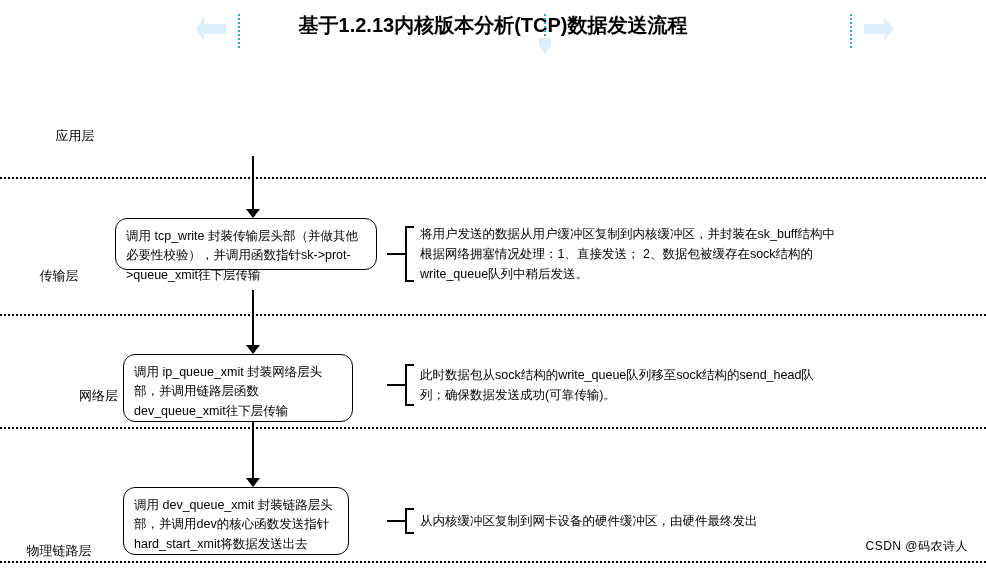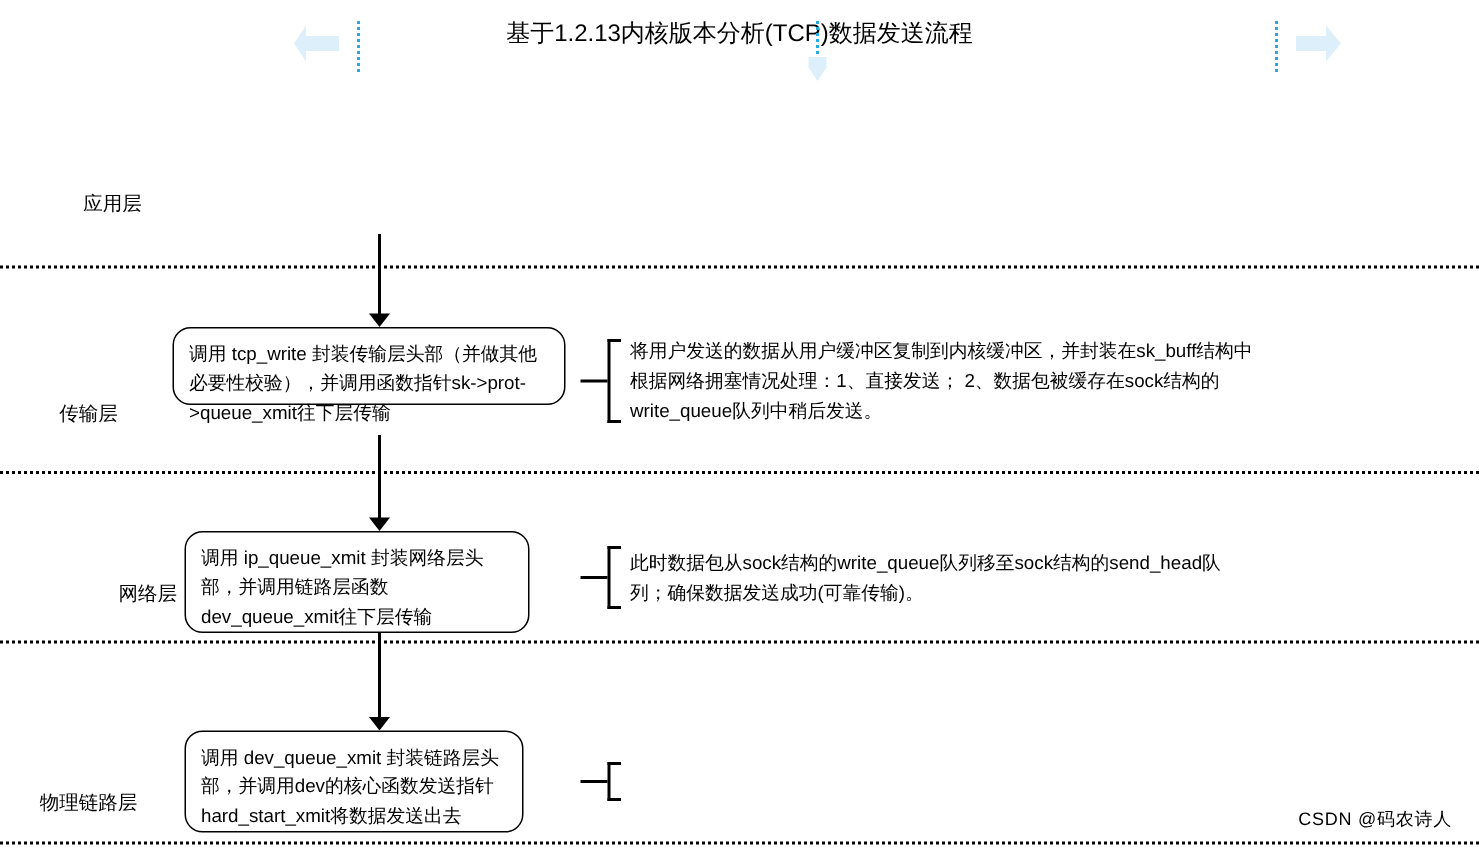--- a/index.html
+++ b/index.html
@@ -22,22 +22,22 @@
     height: 569px;
   }
 
   
   .title {
     position: absolute;
     top: 12px;
     left: 0;
     width: 986px;
     text-align: center;
-    font-size: 16px;
-    font-weight: normal;
+    font-size: 20px;
+    font-weight: bold;
     letter-spacing: 0px;
     color: #000000;
     white-space: nowrap;
   }
 
   
   .deco {
     position: absolute;
     pointer-events: none;
   }
@@ -64,21 +64,21 @@
     left: 0;
     width: 118px;
     text-align: center;
     font-size: 13px;
     color: #000000;
     white-space: nowrap;
   }
   .ll1 { top: 127px; margin-left: 16px; }
   .ll2 { top: 267px; }
   .ll3 { top: 387px; text-align: right; }
-  .ll4 { top: 526px; }
+  .ll4 { top: 542px; }
 
   
   .pbox {
     position: absolute;
     box-sizing: border-box;
     border: 1.6px solid #000000;
     border-radius: 12px;
     background: #ffffff;
     padding: 8px 9px 7px 10px;
     font-size: 12.5px;
@@ -223,17 +223,18 @@
   <div class="ann ann3">
     <div class="stem"></div>
     <div class="bracket"></div>
     <div class="ann-text">此时数据包从sock结构的write_queue队列移至sock结构的send_head队
 列；确保数据发送成功(可靠传输)。</div>
   </div>
 
   <div class="ann ann4">
     <div class="stem"></div>
     <div class="bracket"></div>
+    <div class="ann-text">从内核缓冲区复制到网卡设备的硬件缓冲区，由硬件最终发出</div>
   </div>
 
   <div class="watermark">CSDN @码农诗人</div>
 
 </div>
 
 </body></html>

